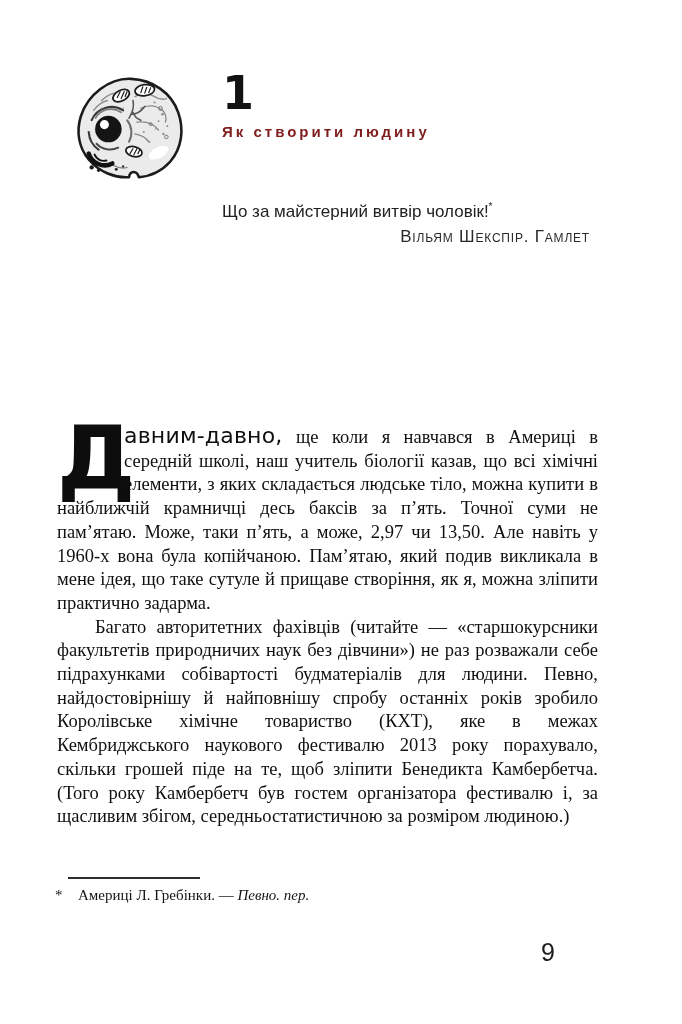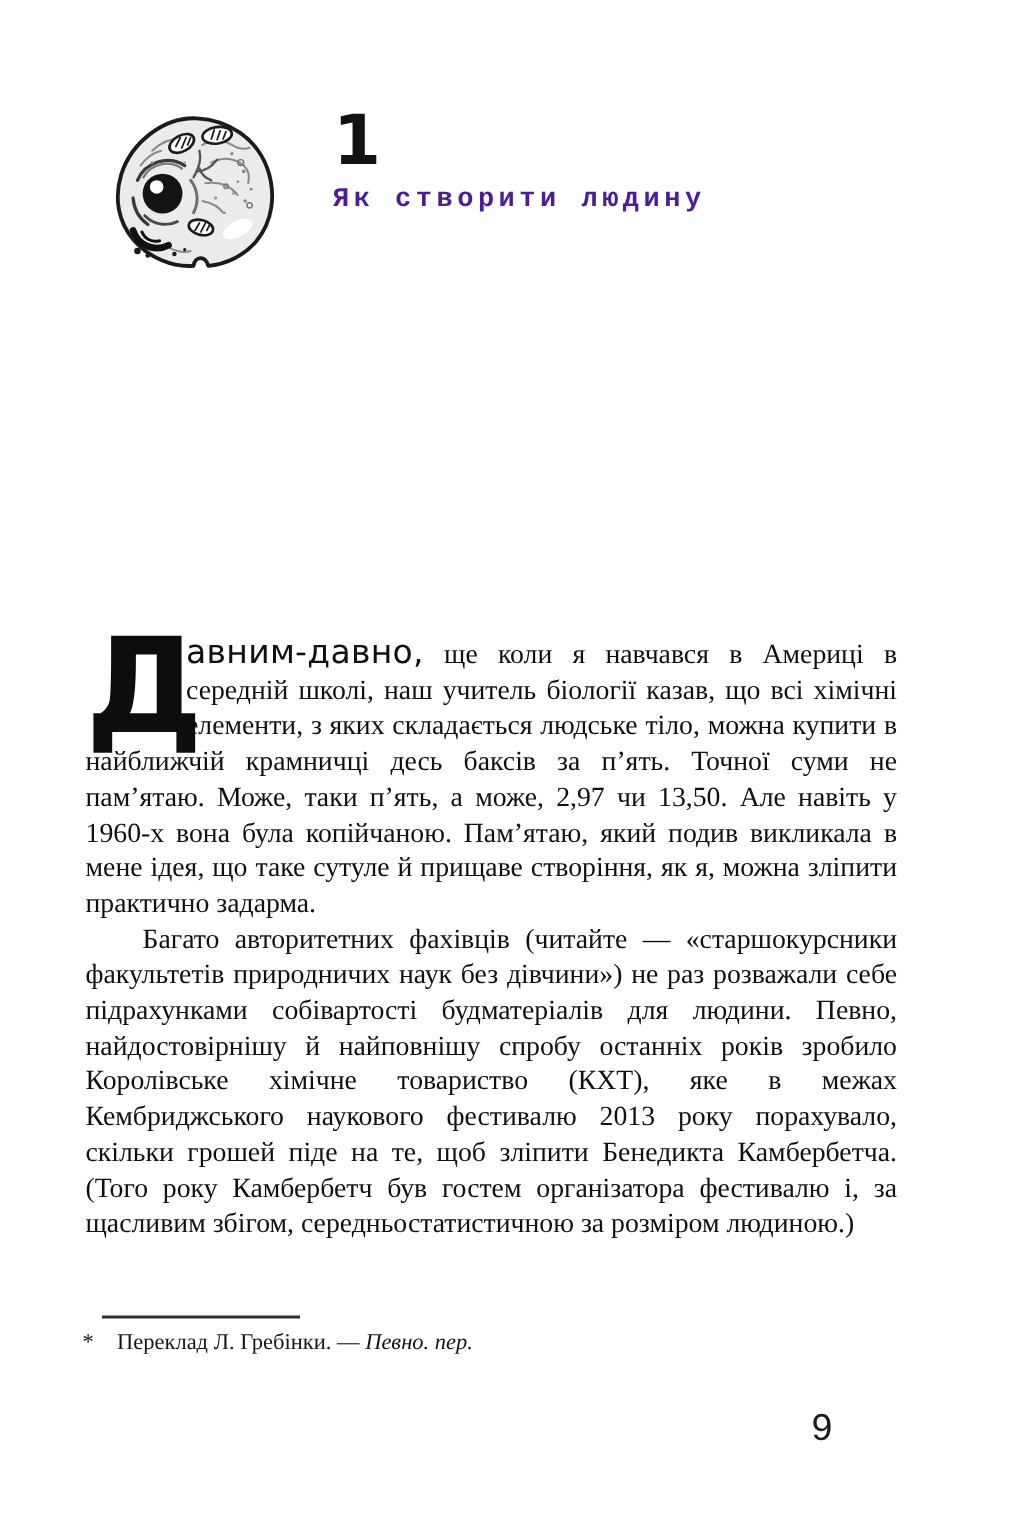--- a/index.html
+++ b/index.html
@@ -12,22 +12,22 @@
   }
   
   .cell-art{position:absolute;left:72px;top:74px;width:118px;height:114px;}
   .chapter-head{position:absolute;left:222px;top:70px;}
   .chapter-number{
     font-family:"DejaVu Sans",sans-serif;font-weight:bold;
     font-size:46px;line-height:1;color:#121212;
   }
   .chapter-title{
     margin:7px 0 0 0;
-    font-family:Liberation Mono, monospace;font-weight:bold;
-    font-size:18px;letter-spacing:3px;color:#4c1d95;
+    font-family:Liberation Sans, sans-serif;font-weight:bold;
+    font-size:15px;letter-spacing:3px;color:#7f1d1d;
   }
   
   .epigraph{position:absolute;left:222px;top:200px;width:368px;
     font-family:"Liberation Sans",sans-serif;color:#222;}
   .epigraph-quote{margin:0;font-size:17px;line-height:1.3;}
   .epigraph-quote sup{font-size:10px;vertical-align:super;}
   .epigraph-attribution{
     margin:4px 0 0 0;text-align:right;
     font-size:17px;font-variant:small-caps;letter-spacing:0.8px;color:#2a2a2a;
   }
@@ -140,24 +140,28 @@
           <circle cx="80" cy="50" r="1.5"></circle>
       </g>
     </svg>
   </div>
 
   <header class="chapter-head">
     <div class="chapter-number">1</div>
     <h1 class="chapter-title">Як створити людину</h1>
   </header>
 
+  <div class="epigraph">
+    <p class="epigraph-quote"><span>Що за майстерний витвір чоловік!</span><sup>*</sup></p>
+    <p class="epigraph-attribution">Вільям Шекспір. Гамлет</p>
+  </div>
 
   <main class="body-text">
     <p class="para"><span class="dropcap">Д</span><span class="lead-in">авним-давно,</span><span> ще коли я навчався в Америці в середній школі, наш учитель біології казав, що всі хімічні елементи, з яких складається людське тіло, можна купити в найближчій крамничці десь баксів за п’ять. Точної суми не пам’ятаю. Може, таки п’ять, а може, 2,97 чи 13,50. Але навіть у 1960-х вона була копійчаною. Пам’ятаю, який подив викликала в мене ідея, що таке сутуле й прищаве створіння, як я, можна зліпити практично задарма.</span></p>
     <p class="para indent">Багато авторитетних фахівців (читайте — «старшокурсники факультетів природничих наук без дівчини») не раз розважали себе підрахунками собівартості будматеріалів для людини. Певно, найдостовірнішу й найповнішу спробу останніх років зробило Королівське хімічне товариство (КХТ), яке в межах Кембриджського наукового фестивалю 2013 року порахувало, скільки грошей піде на те, щоб зліпити Бенедикта Камбербетча. (Того року Камбербетч був гостем організатора фестивалю і, за щасливим збігом, середньостатистичною за розміром людиною.)</p>
   </main>
 
   <div class="footnote-sep"></div>
-  <p class="footnote"><span class="fn-marker">*</span><span>Переклад Л. Гребінки. — </span><i>Певно. пер.</i></p>
+  <p class="footnote"><span class="fn-marker">*</span><span>Америці Л. Гребінки. — </span><i>Певно. пер.</i></p>
 
   <div class="page-number">9</div>
 
 </div>
 
 </body></html>

